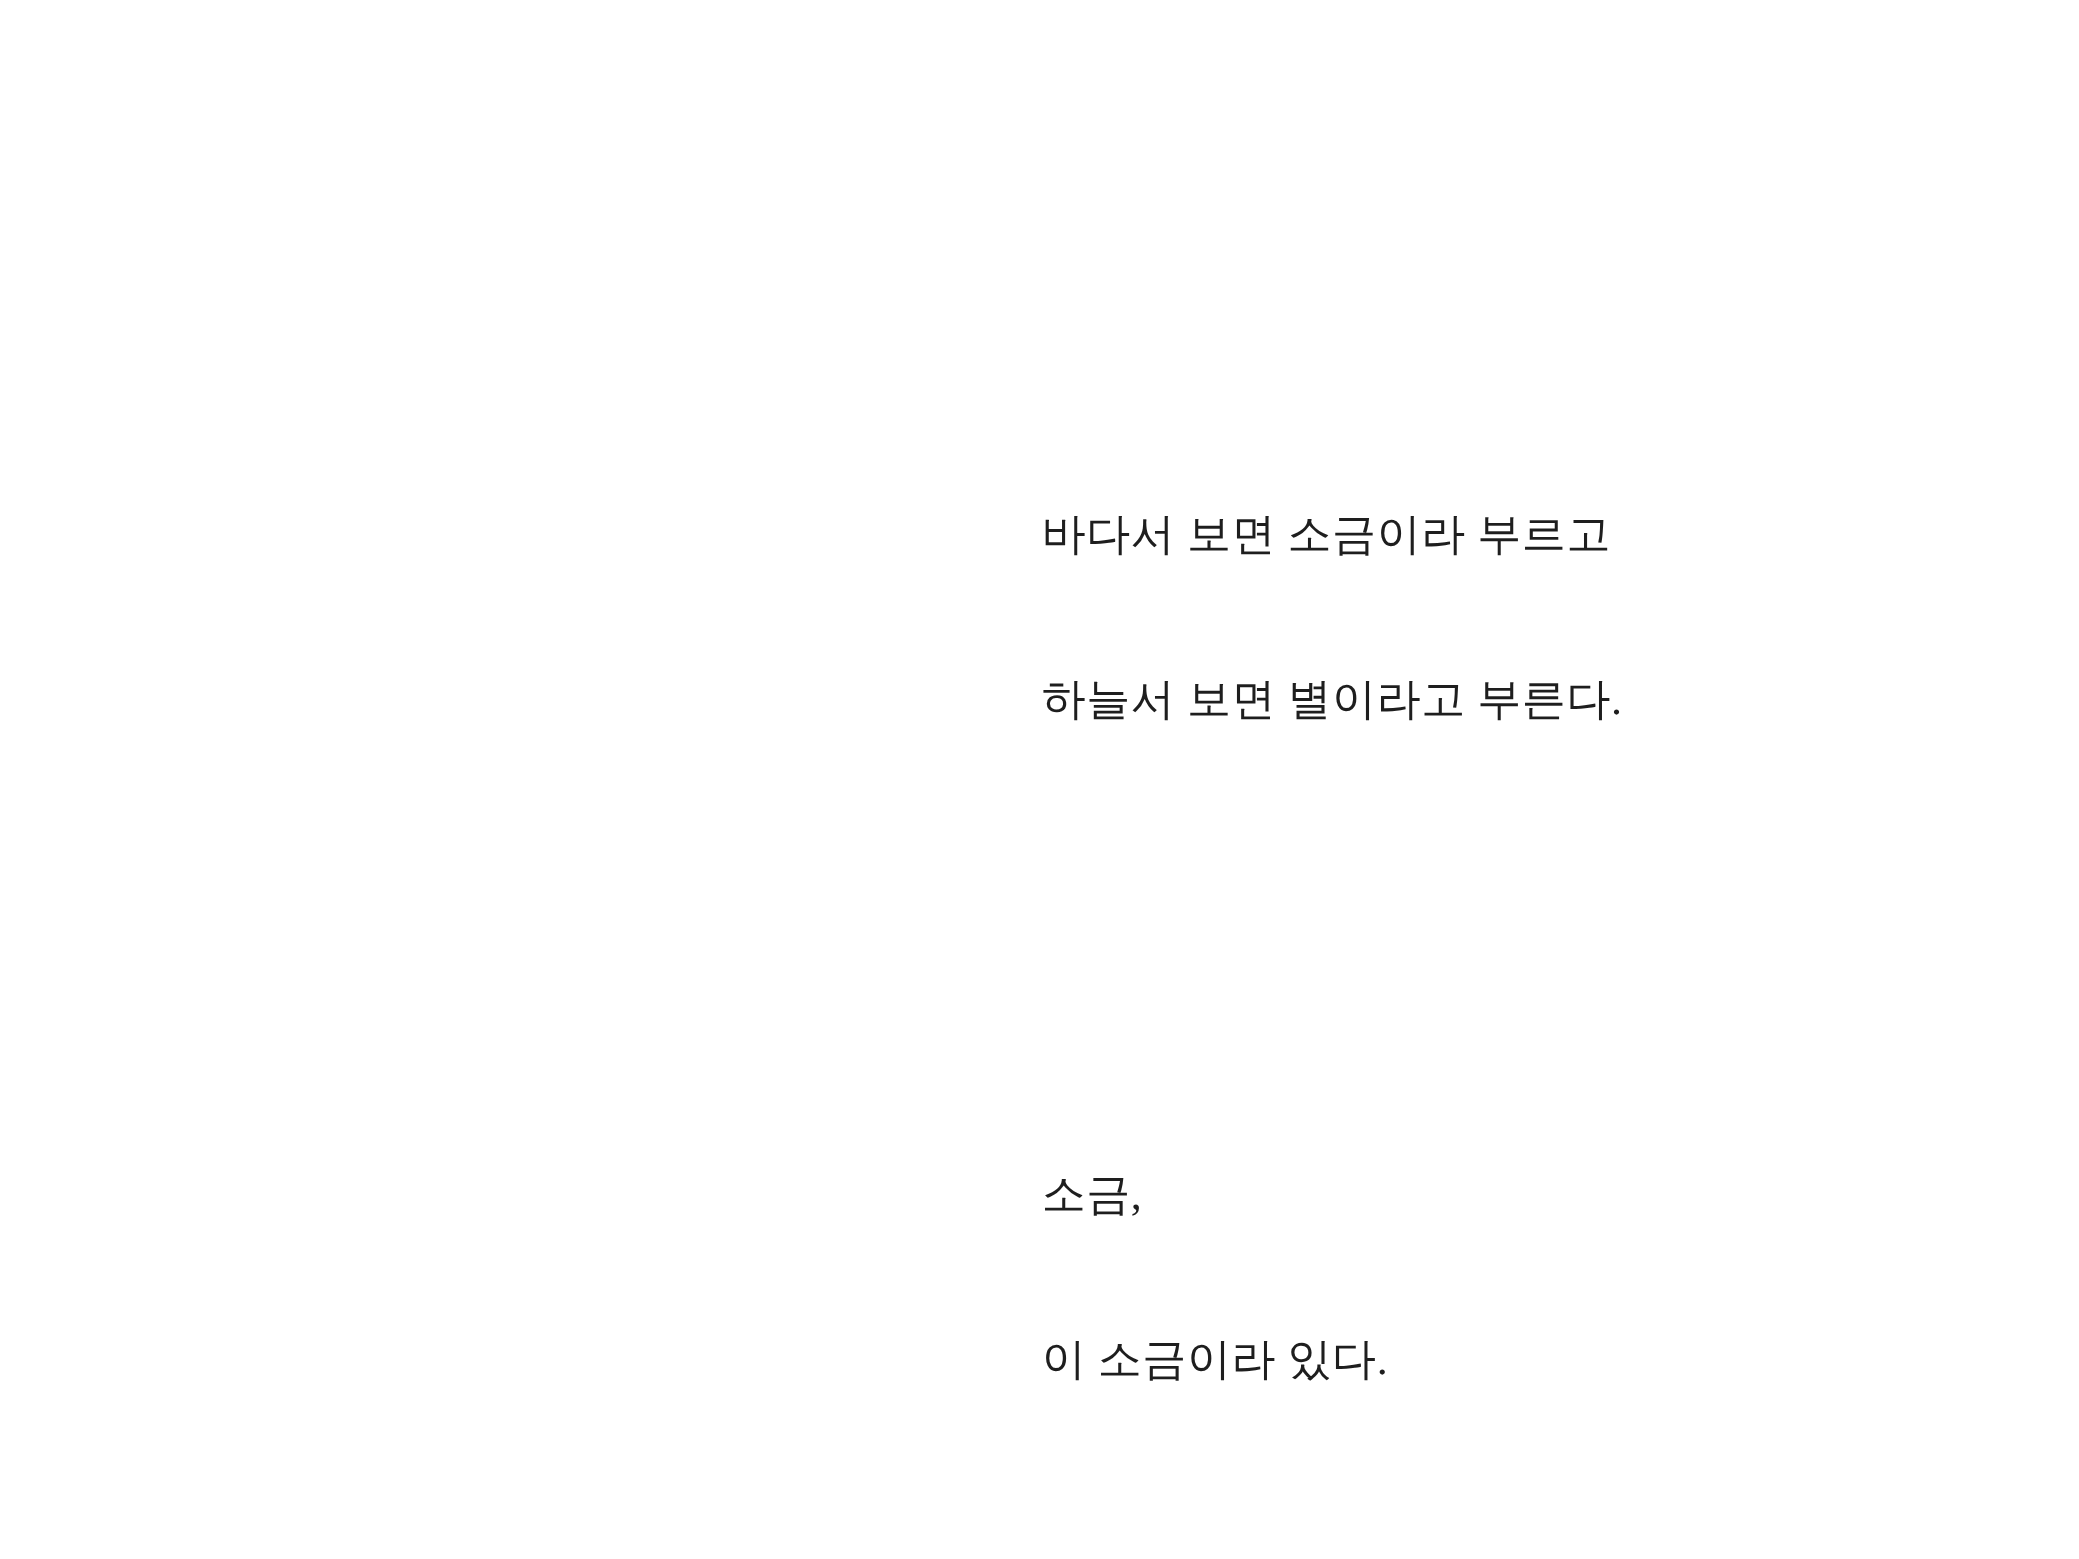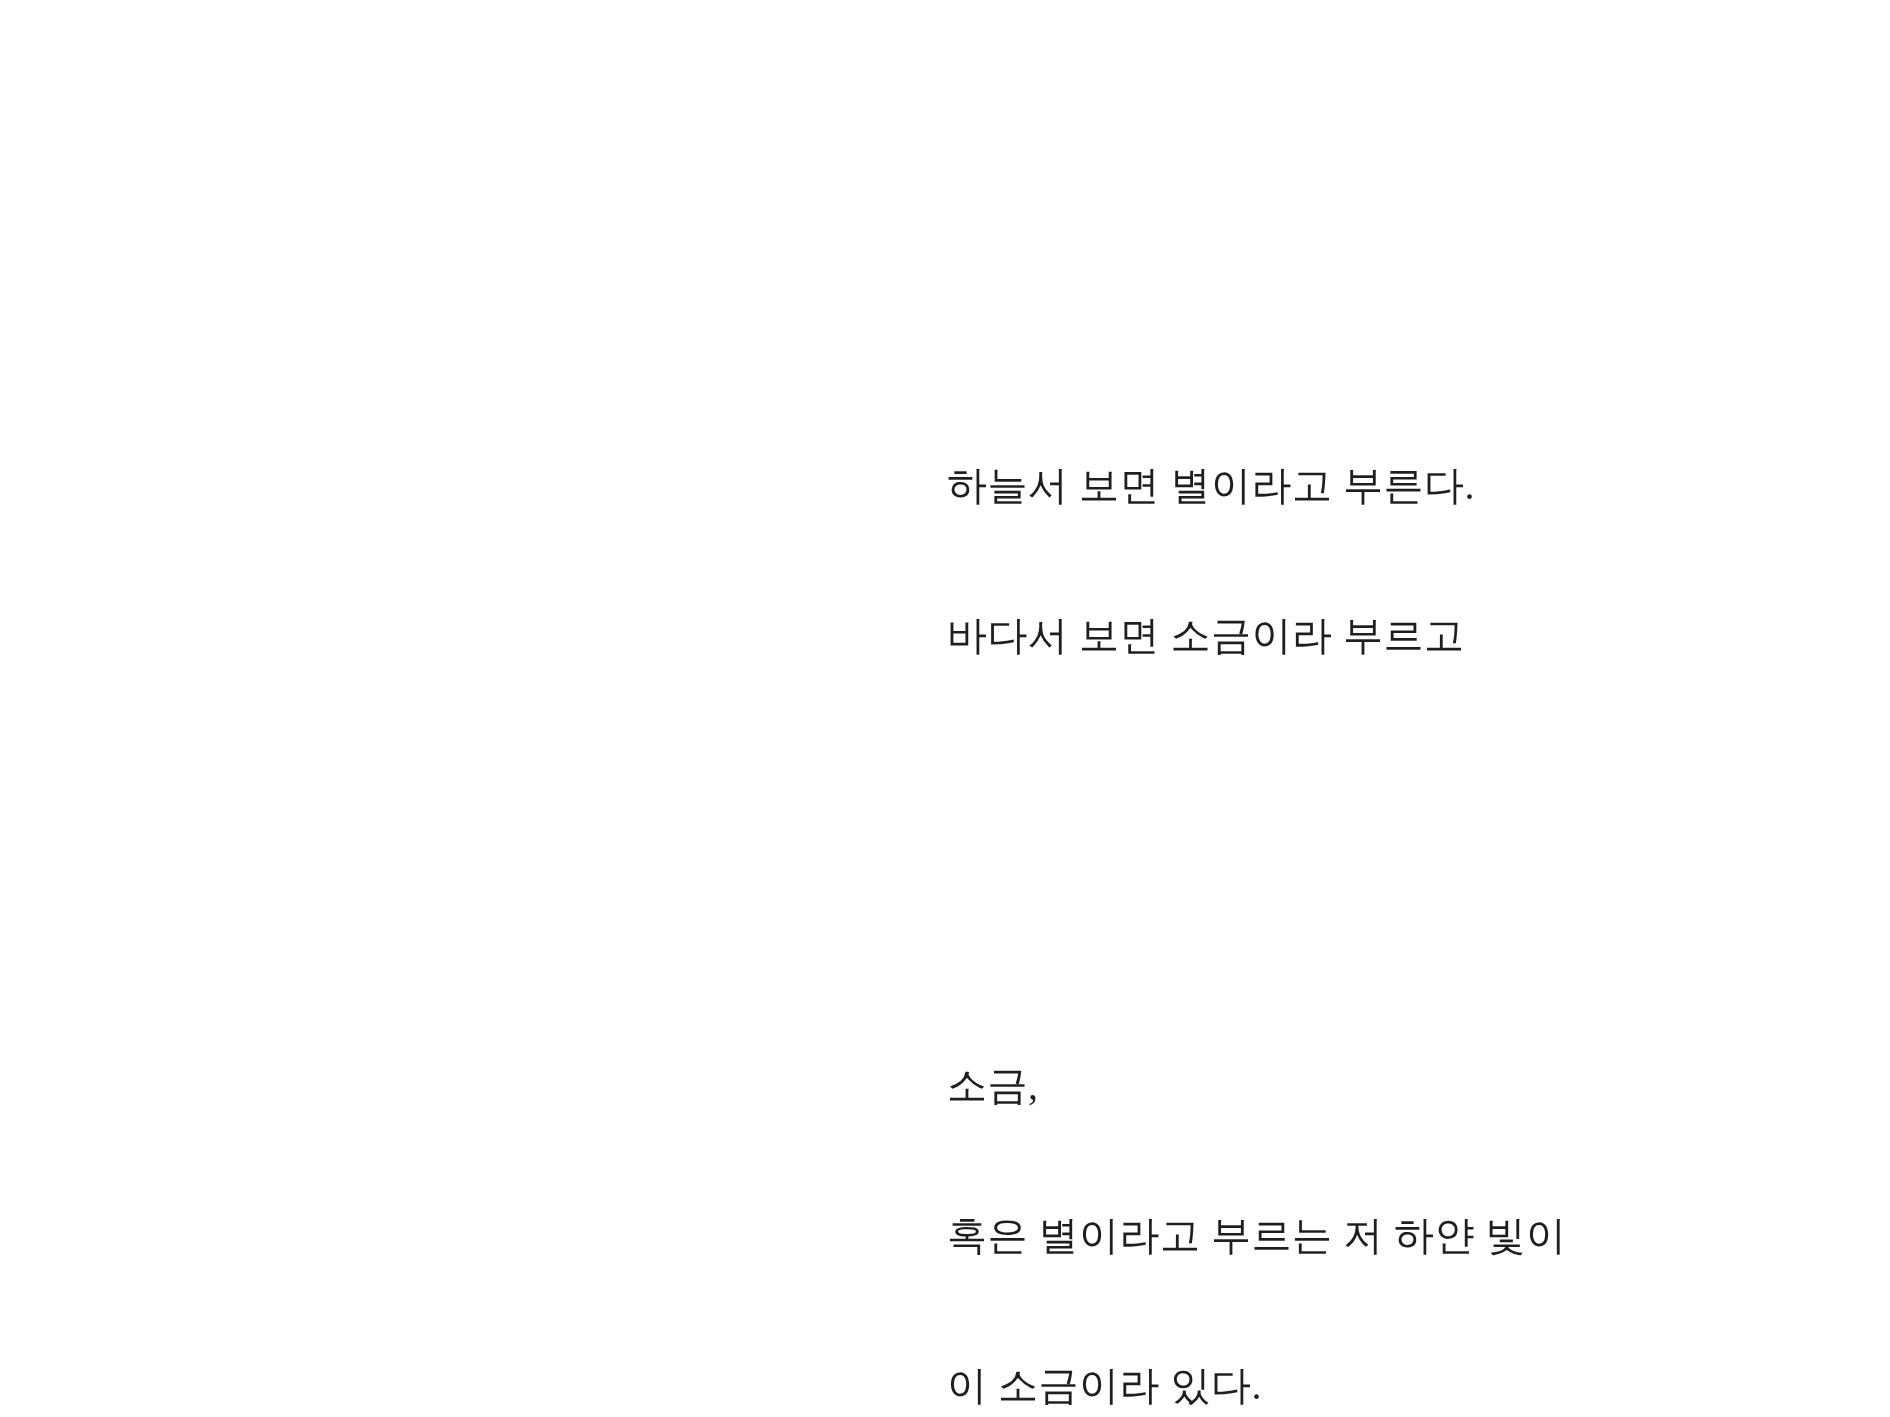--- a/index.html
+++ b/index.html
@@ -30,27 +30,26 @@
   .poem-line {
     height: 50px;
   }
 </style>
 </head>
 <body>
 
 <div class="poem-block">
 
   <div class="stanza">
+    <div class="poem-line">바다서 보면 소금이라 부르고</div>
     <div class="poem-line">하늘서 보면 별이라고 부른다.</div>
-    <div class="poem-line">바다서 보면 소금이라 부르고</div>
   </div>
 
   <div class="stanza">
     <div class="poem-line">소금,</div>
-    <div class="poem-line">혹은 별이라고 부르는 저 하얀 빛이</div>
     <div class="poem-line">이 소금이라 있다.</div>
   </div>
 
   
 
   
 
   
 
   

